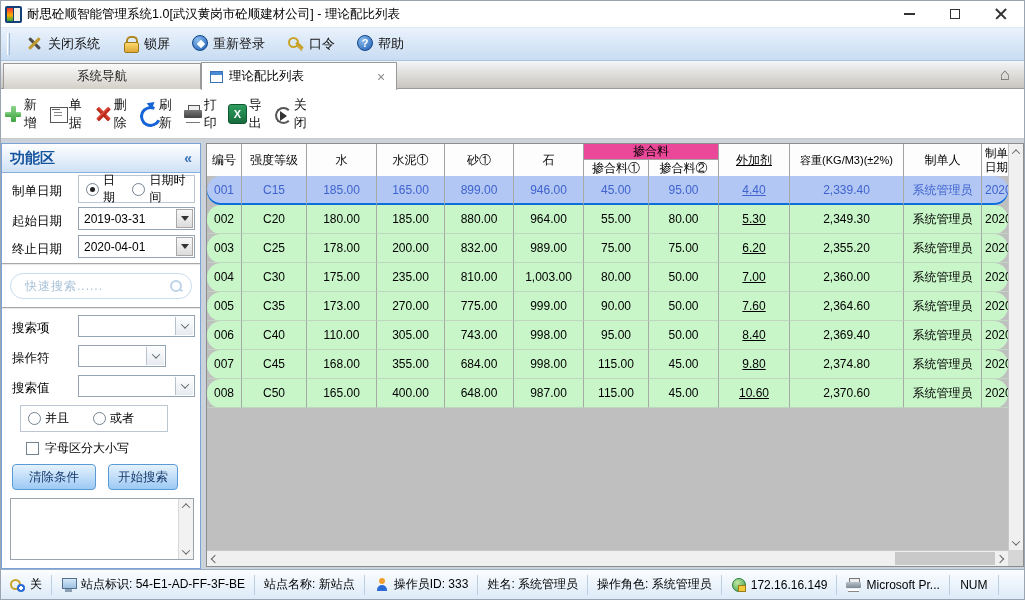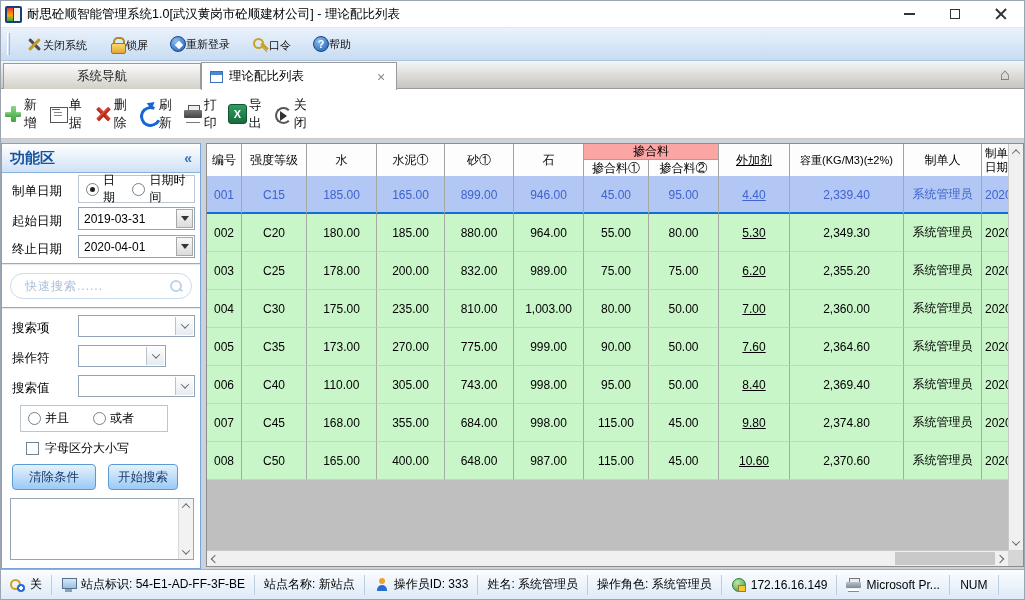--- a/index.html
+++ b/index.html
@@ -16,21 +16,21 @@
   .winbtn { width:46px; height:100%; display:flex; align-items:center; justify-content:center; position:relative; }
   .glyph-min { width:11px; height:1.5px; background:#333; }
   .glyph-max { width:10px; height:10px; border:1.5px solid #333; }
   .glyph-close { position:relative; width:12px; height:12px; }
   .glyph-close::before,.glyph-close::after { content:''; position:absolute; left:-1px; top:5px; width:14px; height:1.6px; background:#333; }
   .glyph-close::before { transform:rotate(45deg);} .glyph-close::after { transform:rotate(-45deg);}
 
   
   .menubar { position:absolute; left:0; top:26px; right:0; height:34px; background:linear-gradient(#eaf2fc,#c8dcf2); border-top:1px solid #dfe7f0; border-bottom:1px solid #aac4e0; display:flex; align-items:center; padding-left:6px; }
   .grip { width:3px; height:22px; border-left:1px solid #fff; border-right:1px solid #9fb8d4; margin-right:9px; }
-  .menu-item { display:flex; align-items:flex-end; padding:3px 7px; margin-right:8px; border-radius:3px; font-size:11px; color:#111; cursor:default; }
+  .menu-item { display:flex; align-items:flex-start; gap:5px; padding:3px 7px; margin-right:8px; border-radius:3px; font-size:13px; color:#111; cursor:default; }
   .mi { width:17px; height:17px; position:relative; display:inline-block; }
   .icon-xtool::before,.icon-xtool::after { content:''; position:absolute; left:1px; top:7px; width:15px; height:3.2px; border-radius:1px; }
   .icon-xtool::before { background:#4c4c4c; transform:rotate(45deg); }
   .icon-xtool::after  { background:#c09a30; transform:rotate(-45deg); }
   .icon-lock::before { content:''; position:absolute; left:4px; top:1px; width:8px; height:8px; border:2px solid #b08820; border-bottom:none; border-radius:5px 5px 0 0; }
   .icon-lock::after { content:''; position:absolute; left:2px; top:7px; width:13px; height:9px; background:linear-gradient(#ffd76e,#dda835); border:1px solid #9c7a1c; border-radius:2px; }
   .icon-bluesphere { background:radial-gradient(circle at 35% 30%, #8cbdef, #1a5cb0); border:1px solid #12468c; border-radius:50%; width:16px; height:16px; }
   .icon-bluesphere::after { content:''; position:absolute; left:5px; top:5px; width:6px; height:6px; background:#fff; transform:rotate(45deg); }
   .icon-keys::before { content:''; position:absolute; left:1px; top:2px; width:7px; height:7px; border:2.5px solid #c9a227; border-radius:50%; }
   .icon-keys::after { content:''; position:absolute; left:8px; top:9px; width:9px; height:3px; background:#c9a227; transform:rotate(45deg); box-shadow:2px 2px 0 -1px #c9a227; }
@@ -107,28 +107,28 @@
   .lb-up,.lb-dn { position:absolute; left:0; right:0; height:14px; display:flex; align-items:center; justify-content:center; }
   .lb-up { top:0; } .lb-dn { bottom:0; }
 
   
   .table-wrap { position:absolute; left:205px; top:4px; right:0; bottom:2px; background:#bfbfbf; border:1px solid #8d8d8d; }
   .tgrid { position:absolute; left:0; top:0; right:15px; bottom:16px; overflow:hidden; background:#bfbfbf; }
   .thead { display:flex; height:32px; background:#fdfdfd; border-bottom:1px solid #9a9a9a; }
   .hc { border-right:1px solid #a2a2a2; font-size:12px; color:#000; display:flex; align-items:center; justify-content:center; overflow:hidden; white-space:nowrap; background:#fdfdfd; flex:none; }
   .hc.tall { height:32px; }
   .hgroup { width:135px; flex:none; display:flex; flex-direction:column; }
-  .hgt { height:16px; border-bottom:1px solid #a2a2a2; border-right:1px solid #a2a2a2; font-size:12px; display:flex; align-items:center; justify-content:center; background:#fca5a5; }
+  .hgt { height:16px; border-bottom:1px solid #a2a2a2; border-right:1px solid #a2a2a2; font-size:12px; display:flex; align-items:center; justify-content:center; background:#ec4899; }
   .hgs { display:flex; height:16px; }
   .hgs .hc { height:16px; }
   .hc.c9 { font-size:11px; }
   .hc.c11 { white-space:normal; line-height:14px; font-size:11.5px; justify-content:flex-start; padding-left:3px; }
   .c0{width:35px;} .c1{width:65px;} .c2{width:70px;} .c3{width:68px;} .c4{width:69px;} .c5{width:70px;}
   .c6{width:65px;} .c7{width:70px;} .c8{width:71px;text-decoration:underline;} .c9{width:114px;} .c10{width:78px;} .c11{width:30px;}
-  .trow { display:flex; height:38px; background:#c9f6c9; }
+  .trow { display:flex; height:29px; background:#c9f6c9;border-radius:14px; }
   .tcell { border-right:1px solid #a4aaa4; border-bottom:1px solid #bfd6bf; font-size:12px; color:#000; display:flex; align-items:center; justify-content:center; overflow:hidden; white-space:nowrap; flex:none; }
   .tcell.c11 { justify-content:flex-start; padding-left:3px; }
   .trow.selected { background:#b2c7f3; box-shadow:inset 0 -2px 0 #0e6eda; }
   .trow.selected .tcell { color:#3f63cf; border-bottom-color:transparent; }
 
   .vscroll { position:absolute; right:0; top:0; bottom:16px; width:15px; background:#f0f0f0; border-left:1px solid #c8c8c8; }
   .vs-up,.vs-dn { position:absolute; left:0; right:0; height:15px; display:flex; align-items:center; justify-content:center; background:#f0f0f0; }
   .vs-up { top:0; } .vs-dn { bottom:0; }
   .hscroll { position:absolute; left:0; right:15px; bottom:0; height:16px; background:#f0f0f0; border-top:1px solid #c8c8c8; }
   .hs-l,.hs-r { position:absolute; top:0; bottom:0; width:16px; display:flex; align-items:center; justify-content:center; }

